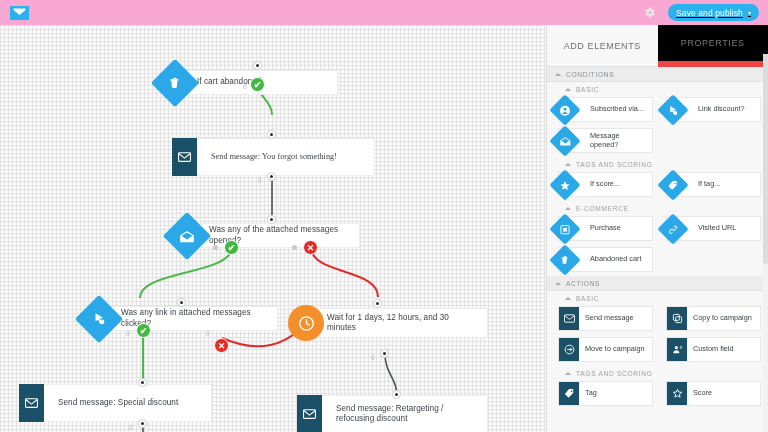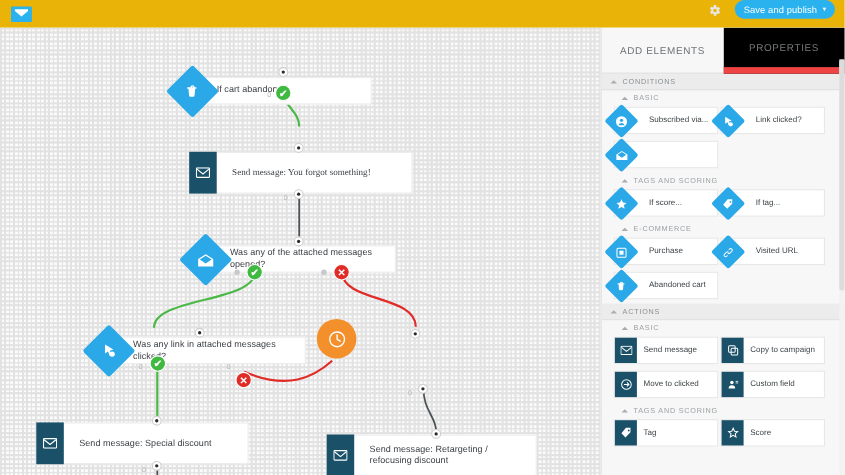--- a/index.html
+++ b/index.html
@@ -8,23 +8,24 @@
     overflow: hidden;
     background: #ffffff;
     font-family: "Liberation Sans", sans-serif;
   }
   #app { position: relative; width: 768px; height: 432px; }
 
   
   .topbar {
     position: absolute; top: 0; left: 0;
     width: 768px; height: 25px;
-    background: #eab308;
-    display: flex; 
+    background: #f9a8d4;
+    display: flex; align-items: center;
     z-index: 50;
+    text-decoration: underline;
   }
   .logo-box {
     width: 26px; height: 25px;
     display: flex; align-items: center; justify-content: center;
     margin-left: 6px;
   }
   .logo-sq {
     width: 19px; height: 14px;
     background: #29b2ee;
     display: flex; align-items: center; justify-content: center;
@@ -204,21 +205,21 @@
   }
   .caret-up {
     width: 0; height: 0; margin-right: 5px;
     border-left: 3px solid transparent;
     border-right: 3px solid transparent;
     border-bottom: 3.5px solid #a8adb1;
   }
   .grid2 {
     display: flex; flex-wrap: wrap;
     padding: 0 7px 4px 11px;
-    gap: 6px 2px;
+    gap: 6px 13px;
   }
   .elem {
     width: 95px; height: 25px;
     background: #ffffff;
     border: 1px solid #e7e7e7;
     display: flex; align-items: center;
     position: relative;
     font-size: 7.3px; color: #3d4347;
     line-height: 8.5px;
     cursor: pointer;
@@ -355,26 +356,27 @@
     <div class="badge no" style="left:214px; top:313px;">✕</div>
     <div class="zerolab" style="left:206px; top:305px;">0</div>
 
     <div class="node wait" style="left:288px; top:283px; width:200px;">
       <div class="circ">
         <svg width="17" height="17" viewBox="0 0 24 24">
           <circle cx="12" cy="12" r="9.5" fill="none" stroke="#fff" stroke-width="1.8"></circle>
           <path d="M12 6.5V12l4 2.2" fill="none" stroke="#fff" stroke-width="1.8" stroke-linecap="round"></path>
         </svg>
       </div>
+      <div class="node-label" style="width:176px;">Wait for 1 days, 12 hours, and 30 minutes</div>
     </div>
     <div class="port" style="left:373px; top:274px;"></div>
     <div class="port" style="left:380px; top:324px;"></div>
     <div class="zerolab" style="left:371px; top:329px;">0</div>
 
-    <div class="node act" style="left:33px; top:359px;">
+    <div class="node act" style="left:19px; top:359px;">
       <div class="sqbox">
         <svg width="13" height="10" viewBox="0 0 24 18">
           <rect x="1" y="1" width="22" height="16" rx="1.5" fill="none" stroke="#fff" stroke-width="2"></rect>
           <path d="M2 3 L12 11 L22 3" fill="none" stroke="#fff" stroke-width="2"></path>
         </svg>
       </div>
       <div class="node-label" style="width:168px;">Send message: Special discount</div>
     </div>
     <div class="port" style="left:138px; top:353px;"></div>
     <div class="port" style="left:138px; top:394px;"></div>
@@ -421,30 +423,31 @@
       </div>
       <div class="elem">
         <span class="ediamond">
             <span class="gl">
               <svg width="11" height="11" viewBox="0 0 24 24">
                 <path fill="#fff" d="M6 2l13 8-5.6 1.6L16 18l-2.8 1.3-2.6-6.2L6 16z"></path>
                 <circle cx="17" cy="17" r="4.2" fill="#fff"></circle>
               </svg>
             </span>
           </span>
-        <span class="etxt">Link clicked?</span>
+        <span class="etxt">Link discount?</span>
       </div>
       <div class="elem">
         <span class="ediamond">
             <span class="gl">
               <svg width="11" height="10" viewBox="0 0 24 20">
                 <path fill="#fff" d="M12 1 23 8v11H1V8zM3.4 8.6 12 14.6l8.6-6L12 3.3z"></path>
               </svg>
             </span>
           </span>
+        <span class="etxt">Message opened?</span>
       </div>
     </div>
 
     <div class="sub-head">
       <span class="caret-up"></span>
       <span>TAGS AND SCORING</span>
     </div>
     <div class="grid2">
       <div class="elem">
         <span class="ediamond">
@@ -533,21 +536,21 @@
           </span>
         <span class="etxt">Copy to campaign</span>
       </div>
       <div class="elem act">
         <span class="esq">
             <svg width="11" height="11" viewBox="0 0 24 24">
               <circle cx="12" cy="12" r="9.5" fill="none" stroke="#fff" stroke-width="2"></circle>
               <path d="M7 12h10M13 8l4 4-4 4" fill="none" stroke="#fff" stroke-width="2"></path>
             </svg>
           </span>
-        <span class="etxt">Move to clicked</span>
+        <span class="etxt">Move to campaign</span>
       </div>
       <div class="elem act">
         <span class="esq">
             <svg width="11" height="11" viewBox="0 0 24 24">
               <circle cx="9.5" cy="8" r="3.4" fill="#fff"></circle>
               <path d="M3 20a6.5 6.5 0 0113 0z" fill="#fff"></path>
               <path d="M17 6h5M17 9h5" stroke="#fff" stroke-width="1.6"></path>
             </svg>
           </span>
         <span class="etxt">Custom field</span>

